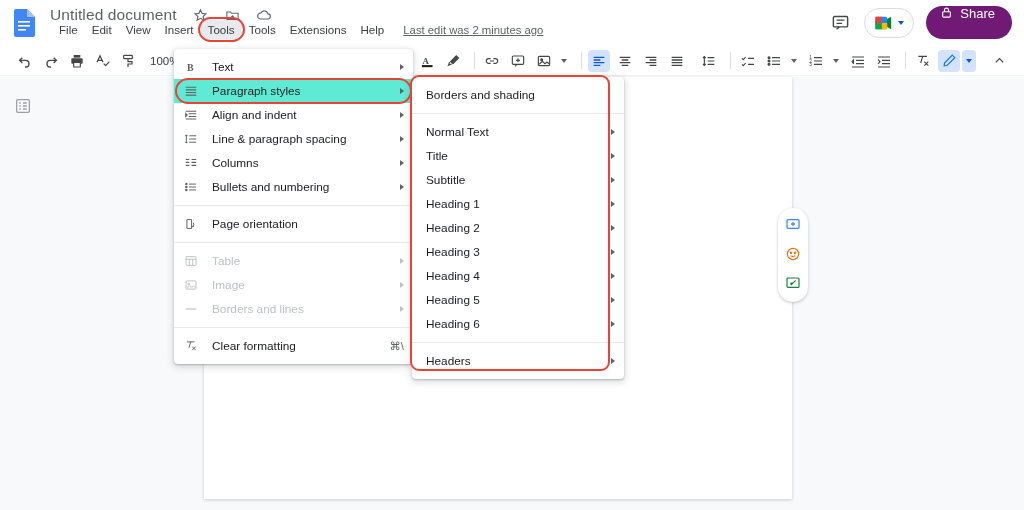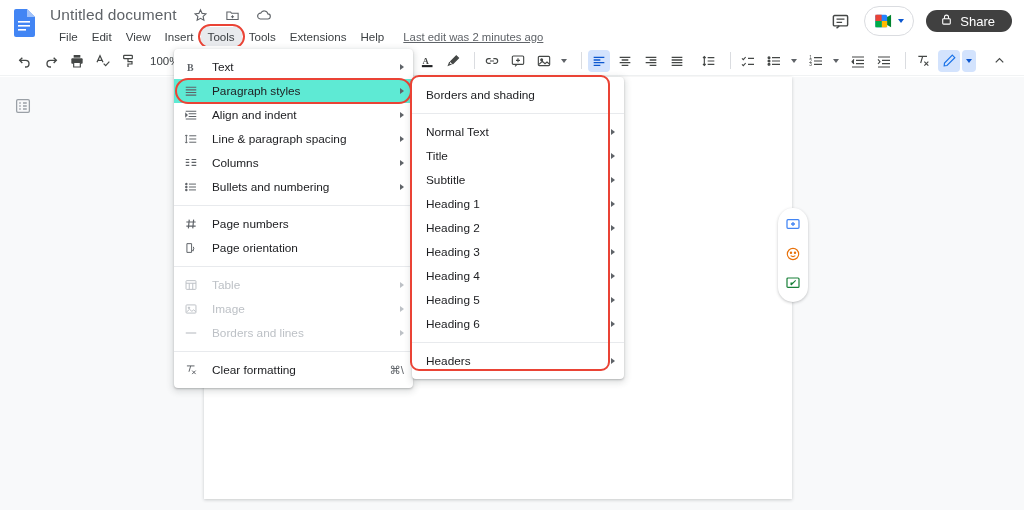--- a/index.html
+++ b/index.html
@@ -12,39 +12,39 @@
   #app { position: relative; width: 1024px; height: 510px; background: #ffffff; }
 
   
   .header { position: absolute; top: 0; left: 0; width: 1024px; height: 46px; background: #fff; }
   .doc-icon { position: absolute; left: 13px; top: 9px; width: 22px; height: 28px; }
   .doc-icon svg { display: block; }
   .title-row { position: absolute; left: 50px; top: 6px; display: flex; align-items: center; gap: 15px; }
   .doc-title { font-size: 15.5px; color: #5f6368; letter-spacing: .1px; }
   .hicon { width: 17px; height: 17px; color: #5f6368; display: inline-flex; align-items: center; justify-content: center; cursor: pointer; }
   .hicon svg { display: block; }
-  .menubar { position: absolute; left: 52px; top: 27px; display: flex; align-items: center; gap: 0px; }
+  .menubar { position: absolute; left: 52px; top: 20px; display: flex; align-items: center; gap: 0px; }
   .menu-item { font-size: 11.6px; color: #3c4043; padding: 3px 7px; border-radius: 4px; cursor: pointer; white-space: nowrap; }
   .menu-item.active { background: #e8eaed; }
   .menu-item.hl { position: relative; }
   .menu-item.hl::after {
     content: ""; position: absolute; left: -3px; top: -3px; right: -3px; bottom: -3px;
     border: 2px solid #ea4335; border-radius: 14px; pointer-events: none;
   }
   .lastedit { font-size: 11.3px; color: #5f6368; margin-left: 12px; text-decoration: underline; cursor: pointer; white-space: nowrap; }
 
   .header-right { position: absolute; right: 12px; top: 6px; display: flex; align-items: center; gap: 12px; }
   .cmt-btn { width: 24px; height: 24px; display: flex; align-items: center; justify-content: center; color: #444746; cursor: pointer; }
   .meet-btn {
     display: flex; align-items: center; gap: 3px; border: 1px solid #dadce0;
     border-radius: 16px; padding: 4px 9px 4px 8px; background: #fff; cursor: pointer; height: 30px;
   }
   .share-btn {
-    display: flex; align-items: center; gap: 7px; background: #404040; color: #fff;
-    border-radius: 18px; padding: 0 17px 0 14px; height: 22px; font-size: 13px; cursor: pointer;
+    display: flex; align-items: flex-start; gap: 7px; background: #701a75; color: #fff;
+    border-radius: 18px; padding: 0 17px 0 14px; height: 33px; font-size: 13px; cursor: pointer;
   }
 
   
   .toolbar {
     position: absolute; top: 46px; left: 0; width: 1024px; height: 30px;
     background: #fff; display: flex; align-items: center; padding-left: 14px;
     border-bottom: 1px solid #f1f3f4;
   }
   .tb { width: 22px; height: 22px; display: inline-flex; align-items: center; justify-content: center;
         color: #444746; border-radius: 4px; cursor: pointer; flex: 0 0 auto; margin-right: 4px; }
@@ -459,28 +459,20 @@
             <path d="M8.5 7h12M8.5 12h12M8.5 17h12" stroke-width="1.7"></path>
           </svg>
         </span>
       <span class="mlabel">Bullets and numbering</span>
       <span class="arrow"></span>
     </div>
 
     <div class="msep"></div>
 
 
-    <div class="mrow">
-      <span class="mi">
-          <svg width="14" height="14" viewBox="0 0 24 24" stroke="#5f6368" stroke-width="2">
-            <path d="M4 8.5h16M4 15.5h16M9 4.5L7.5 19.5M16.5 4.5L15 19.5"></path>
-          </svg>
-        </span>
-      <span class="mlabel">Page numbers</span>
-    </div>
 
     <div class="mrow">
       <span class="mi">
           <svg width="14" height="14" viewBox="0 0 24 24" fill="none" stroke="#5f6368" stroke-width="1.7">
             <path d="M5 4.5h8v15H5z"></path>
             <path d="M16 10a5 5 0 0 1-1 6.5M14 17.5l1 -1.5 1.6.8"></path>
           </svg>
         </span>
       <span class="mlabel">Page orientation</span>
     </div>

